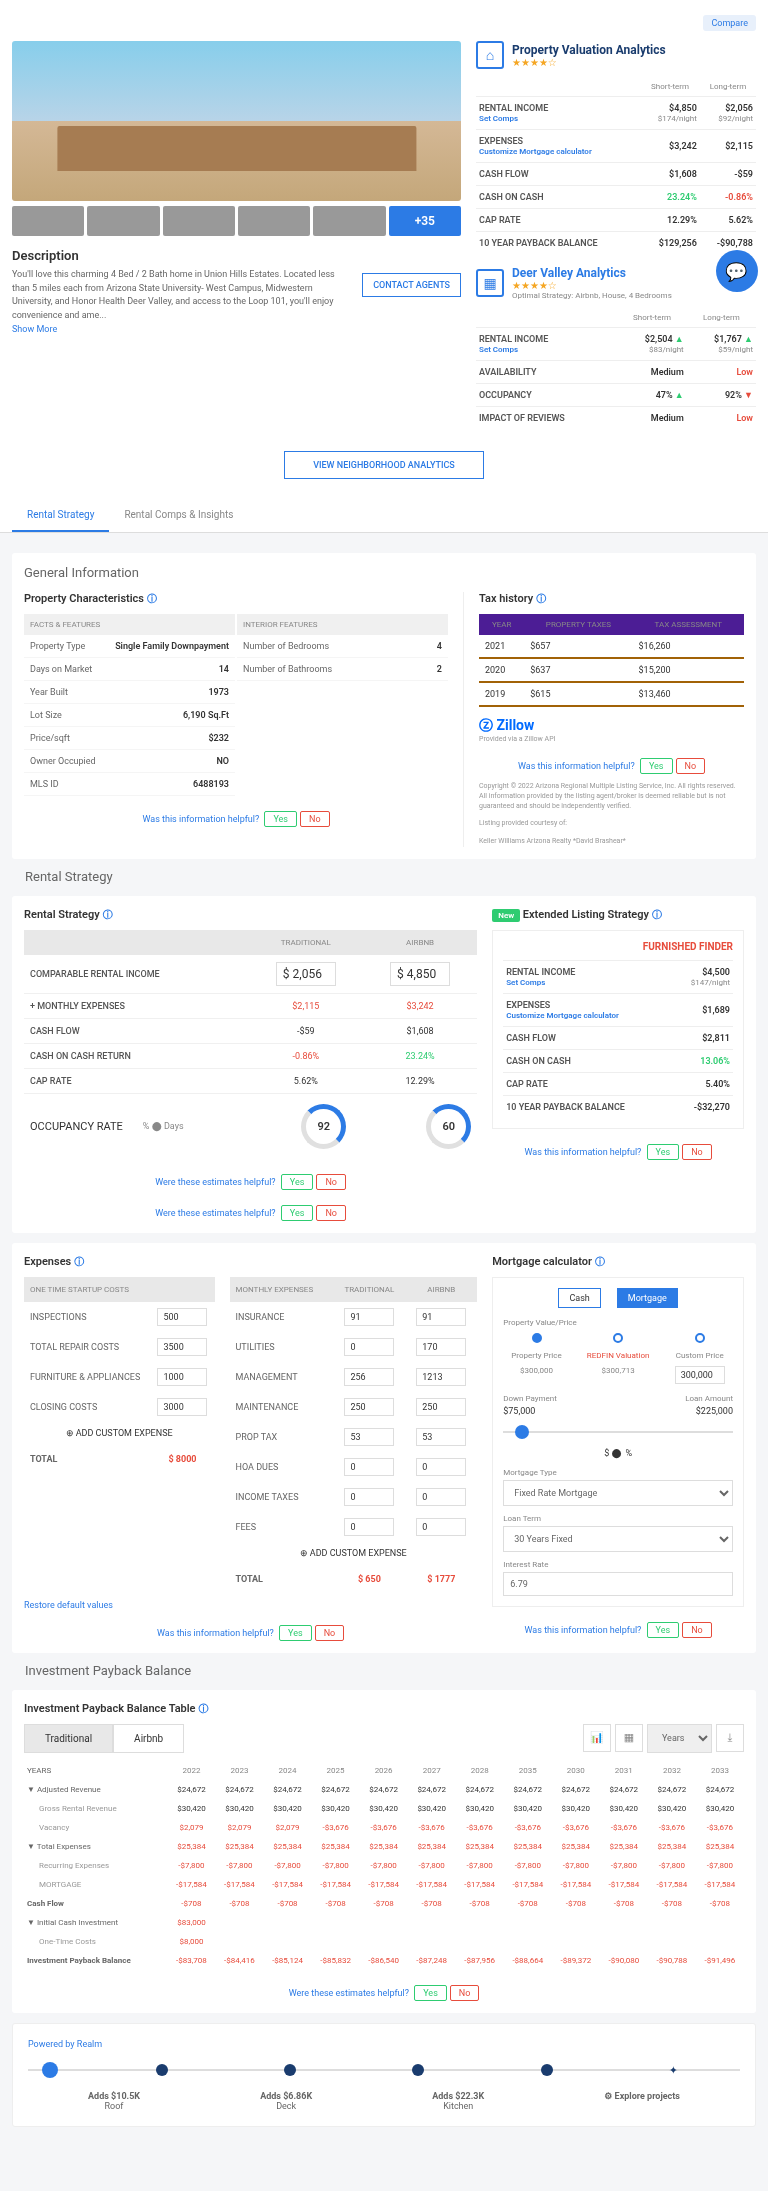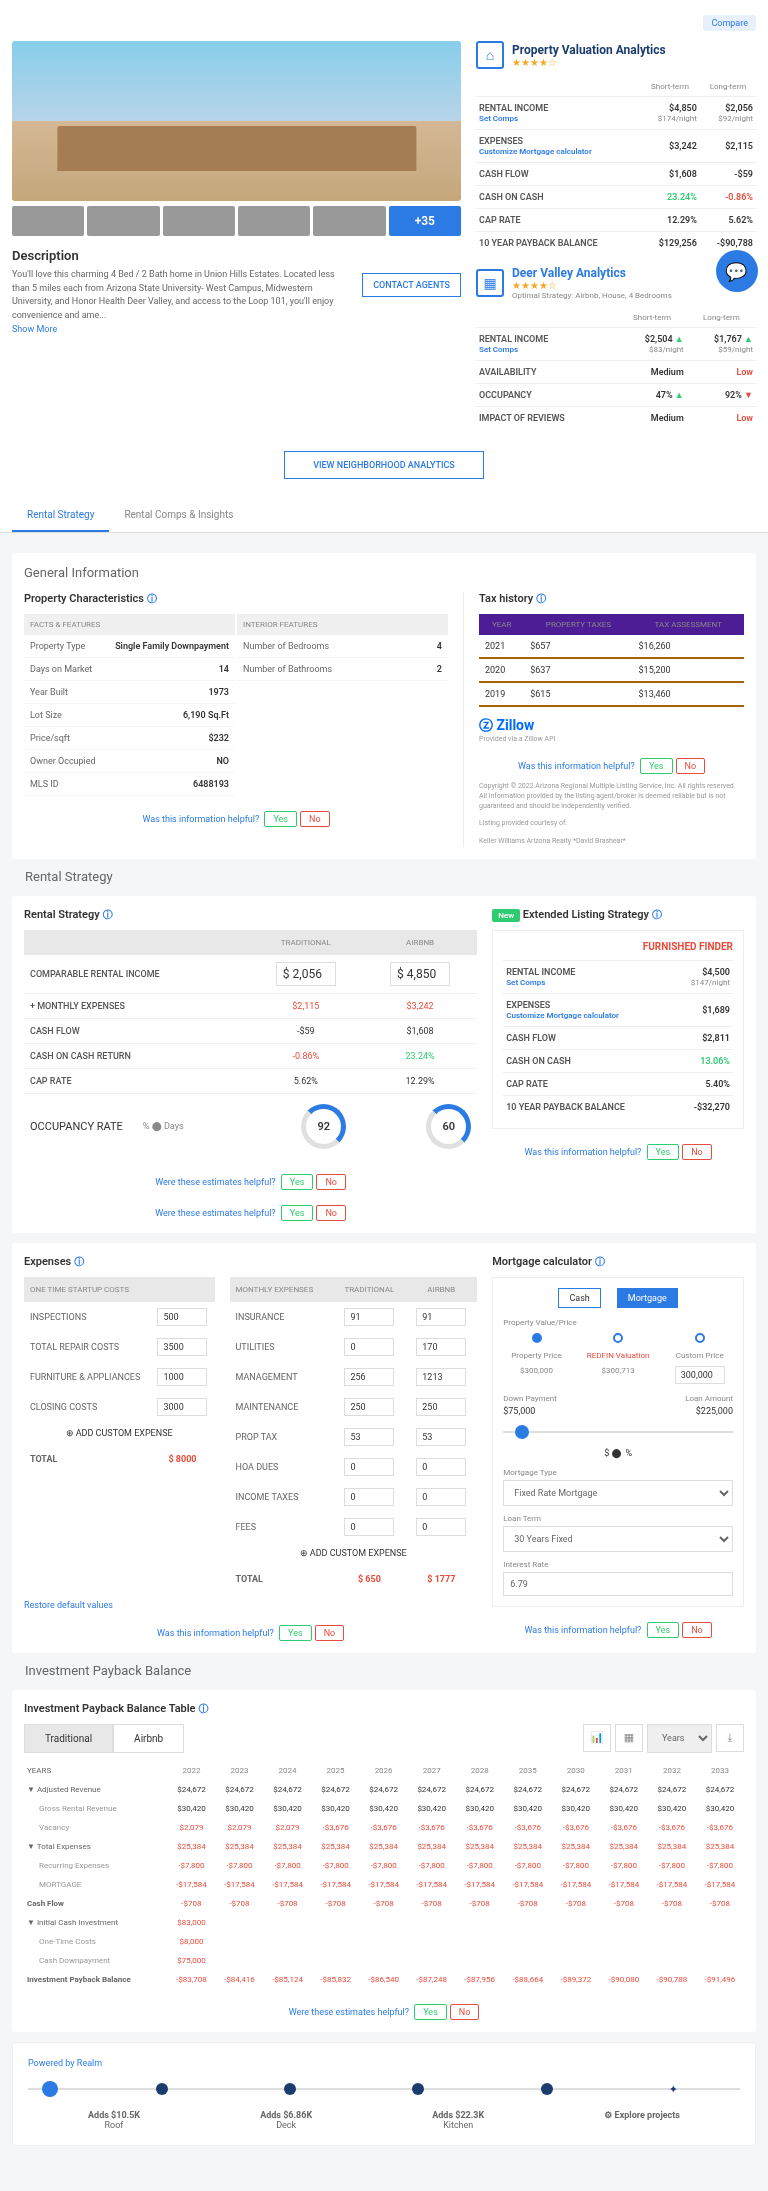--- a/index.html
+++ b/index.html
@@ -729,35 +729,20 @@
               <td class="red"></td>
               <td class="red"></td>
               <td class="red"></td>
               <td class="red"></td>
               <td class="red"></td>
               <td class="red"></td>
               <td class="red"></td>
               <td class="red"></td>
             </tr>
             <tr>
-              <td class="pb-label " style="padding-left:15px;color:#999;">Cash Downpayment</td>
-              <td class="red">$75,000</td>
-              <td class="red"></td>
-              <td class="red"></td>
-              <td class="red"></td>
-              <td class="red"></td>
-              <td class="red"></td>
-              <td class="red"></td>
-              <td class="red"></td>
-              <td class="red"></td>
-              <td class="red"></td>
-              <td class="red"></td>
-              <td class="red"></td>
-            </tr>
-            <tr>
               <td class="pb-label bold" style=";font-weight:700">Investment Payback Balance</td>
               <td class="red">-$83,708</td>
               <td class="red">-$84,416</td>
               <td class="red">-$85,124</td>
               <td class="red">-$85,832</td>
               <td class="red">-$86,540</td>
               <td class="red">-$87,248</td>
               <td class="red">-$87,956</td>
               <td class="red">-$88,664</td>
               <td class="red">-$89,372</td>

